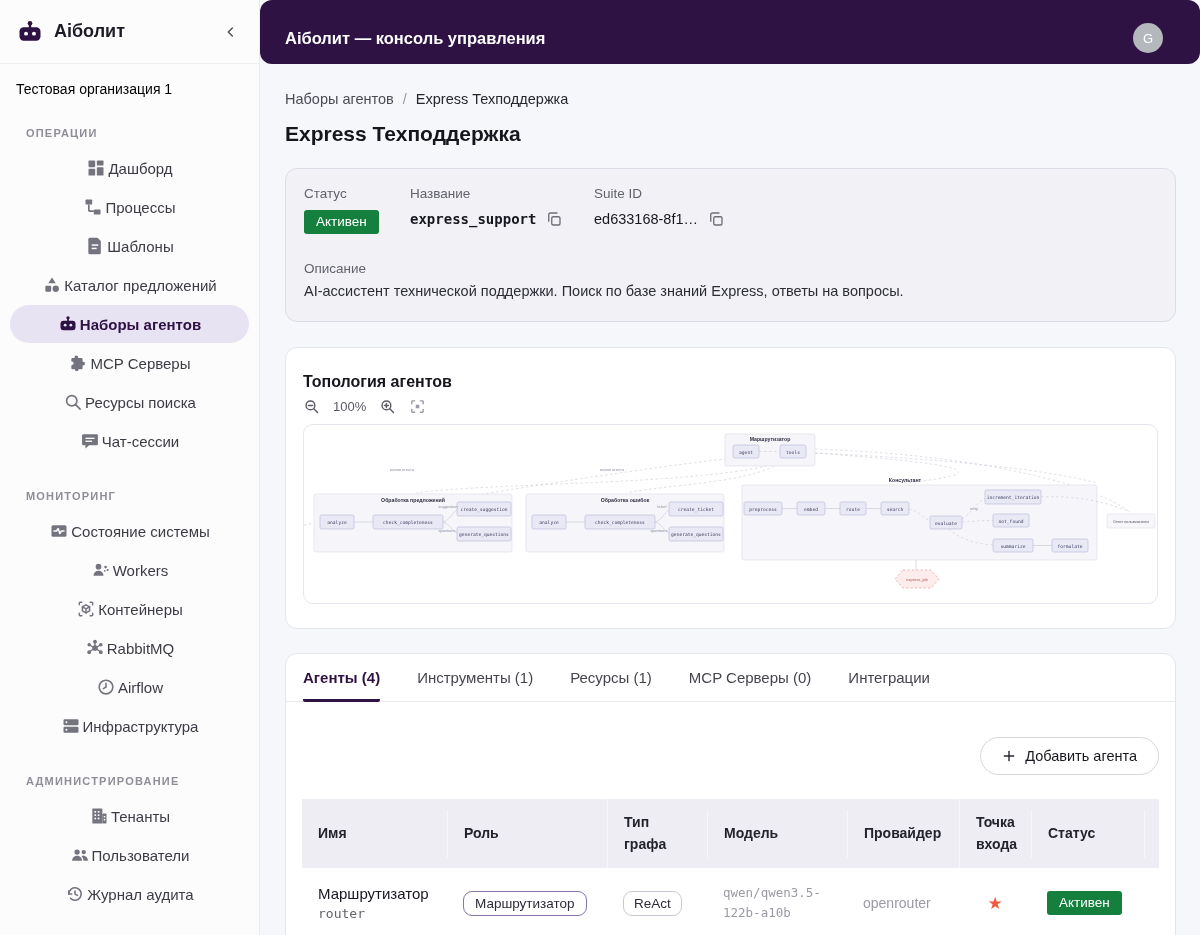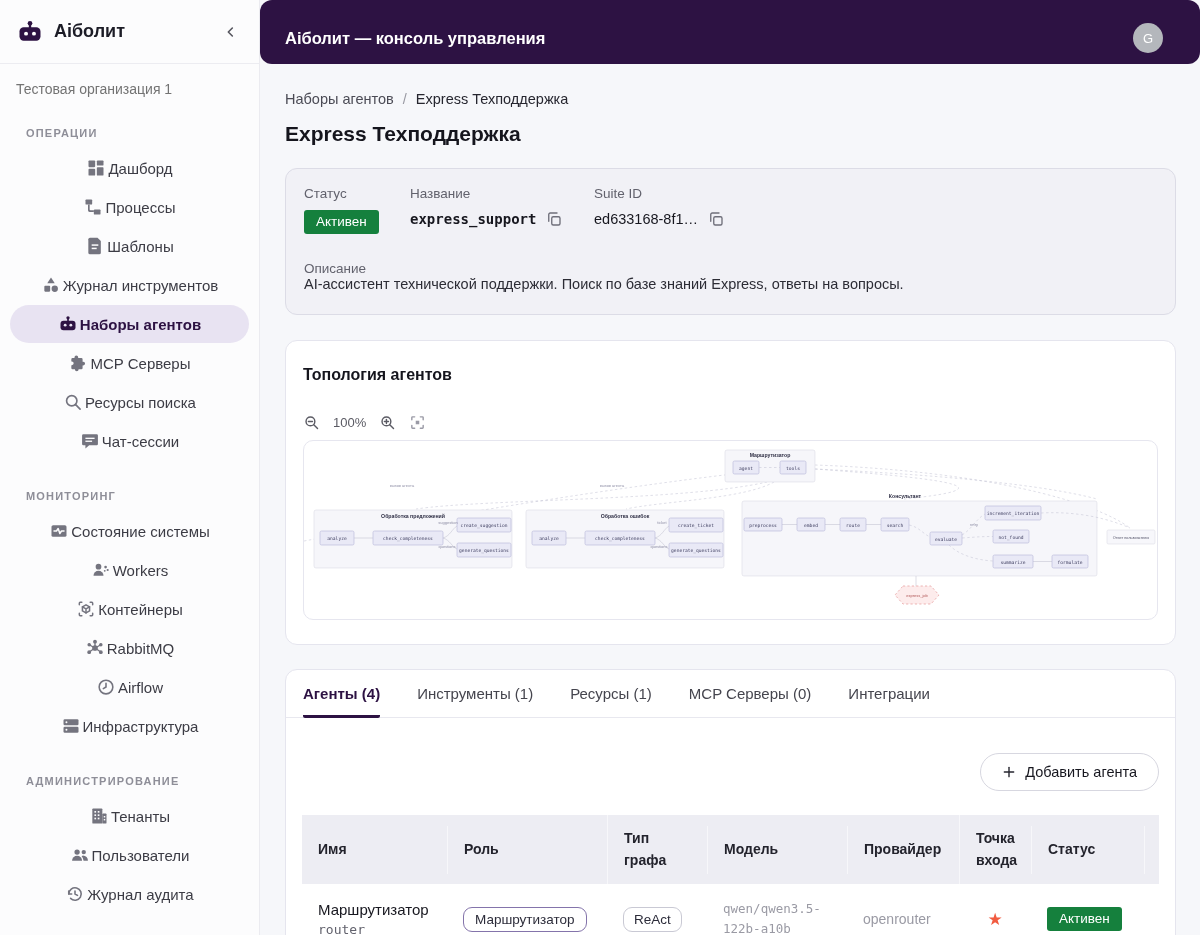--- a/index.html
+++ b/index.html
@@ -6,21 +6,21 @@
   html,body { width:1200px; height:935px; overflow:hidden; }
   body { font-family:"Liberation Sans", sans-serif; background:#f6f7fa; color:#1b1b24; }
   .app { display:flex; width:1200px; height:935px; }
 
   
   .sidebar { width:260px; flex:0 0 260px; background:#fcfcfd; border-right:1px solid #ebebf0; overflow:hidden; }
   .logo-row { height:64px; display:flex; align-items:center; padding:0 16px; border-bottom:1px solid #ececf1; }
   .logo-ic { width:28px; height:28px; flex:0 0 28px; }
   .logo-name { font-size:18px; font-weight:700; color:#1c1c26; margin-left:10px; flex:1; }
   .collapse { width:24px; height:24px; color:#55555e; display:flex; align-items:center; justify-content:center; cursor:pointer; }
-  .org { padding:17px 16px 0 16px; font-size:14px; color:#737373; }
+  .org { padding:17px 16px 0 16px; font-size:14px; color:#000000; }
   .sect { margin:30px 0 10px 26px; font-size:11px; letter-spacing:1.2px; color:#8e8e98; font-weight:600; }
   .nav-item { display:flex; align-items:center; gap:2px; height:38px; margin:1px 10px; padding:0 16px; border-radius:20px; font-size:15px; color:#3c3c45; cursor:pointer;justify-content:center; }
   .nav-item .ni { width:20px; height:20px; flex:0 0 20px; color:#74747f; display:flex; }
   .nav-item.active { background:#e8e3f2; color:#2d1243; font-weight:700; }
   .nav-item.active .ni { color:#2d1243; }
   .ni svg { width:20px; height:20px; }
 
   
   .main { flex:1; display:flex; flex-direction:column; background:#f6f7fa; min-width:0; }
   .topbar { height:64px; flex:0 0 64px; background:#2d1243; border-radius:12px; display:flex; align-items:center; padding:12px 37px 0 25px; }
@@ -40,26 +40,26 @@
   .sum-col1 { width:106px; } .sum-col2 { width:184px; }
   .f-label { font-size:13.5px; color:#62626d; }
   .f-val { margin-top:9px; display:flex; align-items:center; }
   .badge-green { display:inline-block; background:#15803d; color:#fff; font-size:13.5px; padding:4px 12px 5px; border-radius:3px; }
   .mono { font-family:"DejaVu Sans Mono", monospace; }
   .sum-name { font-size:14px; font-weight:600; color:#17171f; }
   .sum-suite { font-size:14.5px; color:#17171f; }
   .copy-btn { width:18px; height:18px; margin-left:9px; color:#6f6f7a; cursor:pointer; display:inline-flex; }
   .copy-btn svg { width:18px; height:18px; }
   .desc-label { margin-top:27px; }
-  .desc-text { font-size:14.5px; color:#2c2c35; }
+  .desc-text { margin-top:7px; font-size:14.5px; color:#2c2c35; }
 
   
   .topo-card { margin-top:25px; background:#fff; border:1px solid #e5e5ee; border-radius:12px; padding:25px 17px 24px; }
   .topo-title { font-size:16px; font-weight:700; color:#15151d; }
-  .topo-controls { margin-top:30px; display:flex; align-items:center; gap:13px; color:#5b5b64; }
+  .topo-controls { margin-top:7px; display:flex; align-items:center; gap:13px; color:#5b5b64; }
   .tc-ic { width:17px; height:17px; display:flex; cursor:pointer; color:#5b5b64; }
   .tc-ic svg { width:17px; height:17px; }
   .tc-zoom { font-size:13px; color:#5b5b64; }
   .topo-panel { margin-top:9px; border:1px solid #e6e6ef; border-radius:10px; height:180px; overflow:hidden; background:#ffffff; }
   .topo-panel svg { display:block; }
   .gbox { fill:#f6f6fa; stroke:#dcdce6; stroke-width:0.6; }
   .nbox { fill:#e9e9f6; stroke:#b7b7d8; stroke-width:0.6; }
   .ntext { font-size:4.6px; fill:#3a3a5c; font-family:"DejaVu Sans Mono", monospace; text-anchor:middle; }
   .gtext { font-size:5.2px; font-weight:700; fill:#2e2e44; text-anchor:middle; }
   .etext { font-size:4px; fill:#8f8fa6; text-anchor:middle; }
@@ -155,21 +155,21 @@
       <span>Шаблоны</span>
     </div>
     <div class="nav-item">
       <span class="ni">
           <svg viewBox="0 0 24 24" fill="currentColor">
             <path d="M12 3l4.5 7h-9z"></path>
             <rect x="4" y="13" width="7" height="7" rx="1"></rect>
             <circle cx="16.5" cy="16.5" r="3.8"></circle>
           </svg>
         </span>
-      <span>Журнал инструментов</span>
+      <span>Каталог предложений</span>
     </div>
     <div class="nav-item active">
       <span class="ni">
           <svg viewBox="0 0 24 24">
             <g fill="currentColor">
               <circle cx="12" cy="4.6" r="2"></circle>
               <rect x="11" y="5.5" width="2" height="3.4"></rect>
               <rect x="3" y="8" width="18" height="11.5" rx="3.6"></rect>
             </g>
             <circle cx="8.6" cy="13.4" r="1.7" fill="#e8e3f2"></circle>

